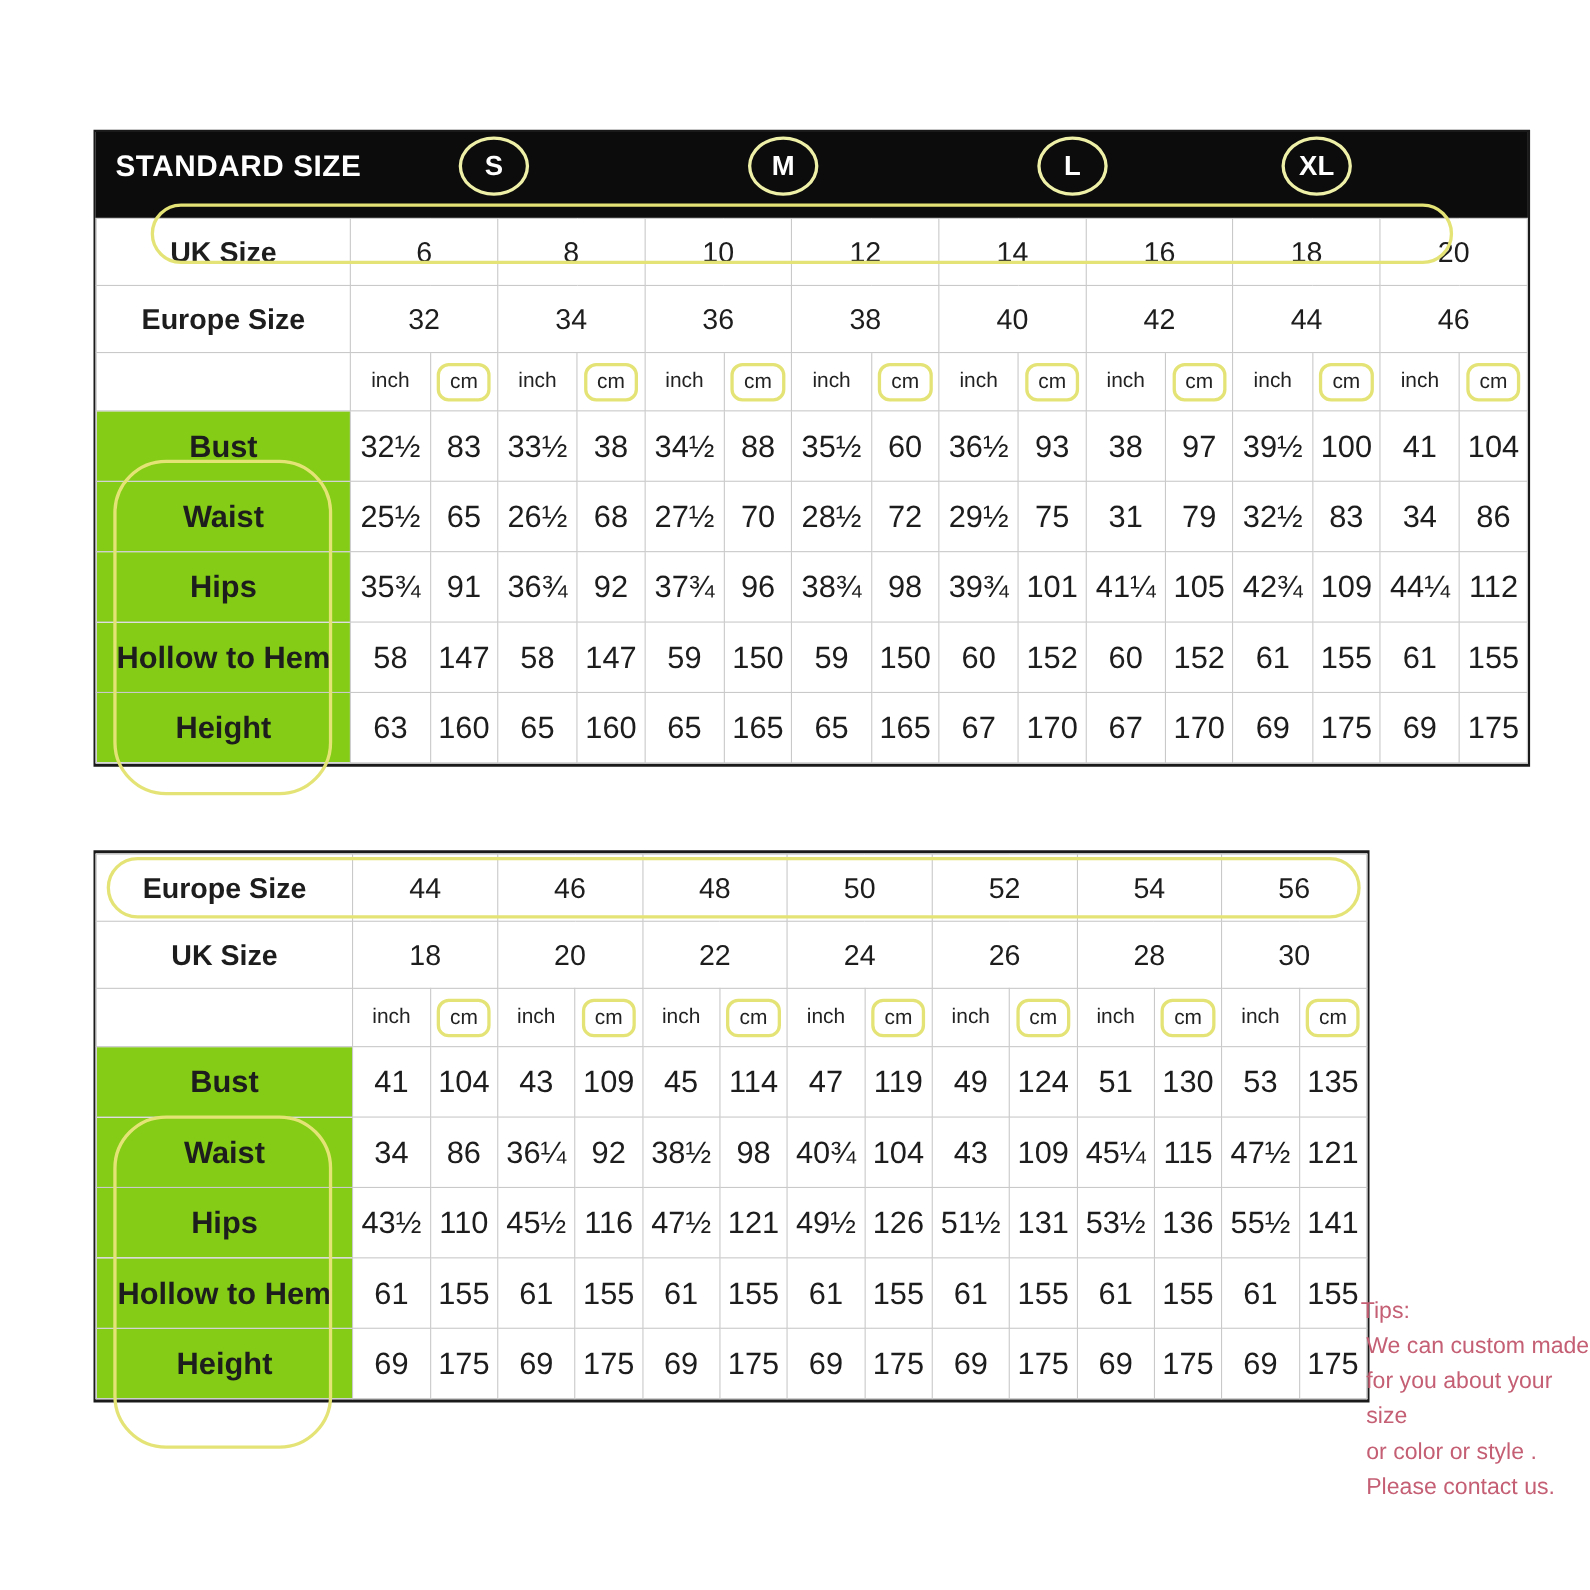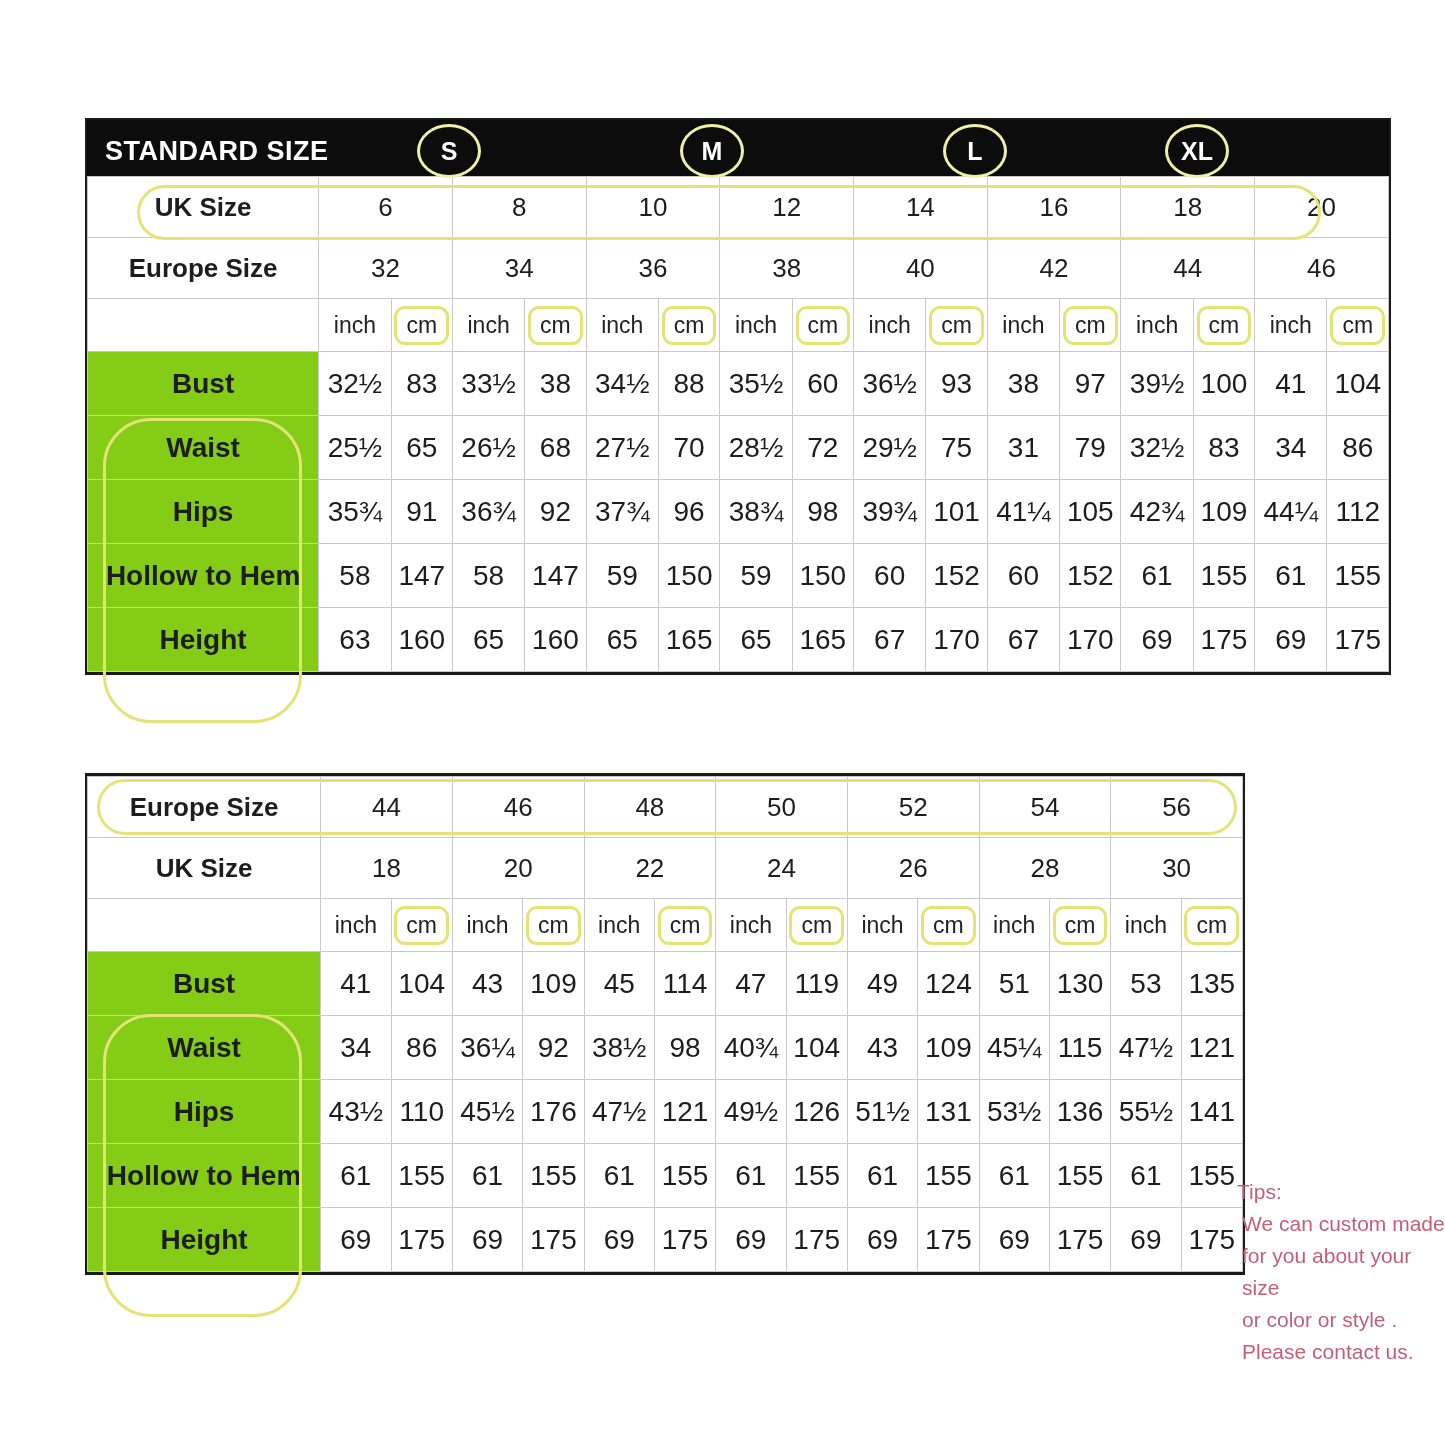--- a/index.html
+++ b/index.html
@@ -4,38 +4,38 @@
 <style>
   html,body{margin:0;padding:0;background:#ffffff;}
   #canvas{
     position:relative;width:1445px;height:1445px;background:#ffffff;overflow:hidden;
     font-family:"Liberation Sans","DejaVu Sans",sans-serif;color:#1d1d1d;
   }
   .tbl-wrap{position:absolute;border:2px solid #1a1a1a;background:#ffffff;}
   #std-wrap{left:85px;top:118px;width:1302px;border-bottom-width:3px;}
   #plus-wrap{left:85px;top:773px;width:1156px;border-top-width:3px;border-bottom-width:3px;}
 
-  .black-bar{position:relative;height:56px;background:#0c0c0c;}
+  .black-bar{position:relative;height:78px;background:#0c0c0c;}
   .bar-title{
     position:absolute;left:18px;top:0;height:62px;display:flex;align-items:center;
     color:#ffffff;font-weight:bold;font-size:27px;letter-spacing:0.5px;
   }
   .size-circle{
     position:absolute;top:4px;width:64px;height:54px;border:3px solid #eff0a8;
     border-radius:50%;display:flex;align-items:center;justify-content:center;
     color:#ffffff;font-weight:bold;font-size:25px;box-sizing:border-box;
   }
 
   table.size-table{border-collapse:collapse;table-layout:fixed;width:100%;background:#ffffff;}
   table.size-table td{
     border:1px solid #c9c9c9;text-align:center;vertical-align:middle;
     padding:0;overflow:hidden;white-space:nowrap;
   }
   tr.size-row td{height:60px;font-size:26px;}
-  tr.unit-row td{height:52px;font-size:23px;color:#222;}
+  tr.unit-row td{height:52px;font-size:19px;color:#222;}
   tr.measure-row td{height:63px;font-size:28px;}
   td.row-label{font-weight:bold;font-size:23px;}
   td.mlabel{background:#84cc16;font-weight:bold;font-size:23px;margin-left:12px;}
   .cm-box{
     display:inline-block;border:3px solid #e4e476;border-radius:11px;
     padding:5px 9px;line-height:1;
   }
 
   
   .annot{position:absolute;border:3px solid #e4e476;pointer-events:none;box-sizing:border-box;}
@@ -324,21 +324,21 @@
             <td class="m-val">45¼</td>
             <td class="m-val">115</td>
             <td class="m-val">47½</td>
             <td class="m-val">121</td>
           </tr>
           <tr class="measure-row">
             <td class="row-label mlabel">Hips</td>
             <td class="m-val">43½</td>
             <td class="m-val">110</td>
             <td class="m-val">45½</td>
-            <td class="m-val">176</td>
+            <td class="m-val">116</td>
             <td class="m-val">47½</td>
             <td class="m-val">121</td>
             <td class="m-val">49½</td>
             <td class="m-val">126</td>
             <td class="m-val">51½</td>
             <td class="m-val">131</td>
             <td class="m-val">53½</td>
             <td class="m-val">136</td>
             <td class="m-val">55½</td>
             <td class="m-val">141</td>

